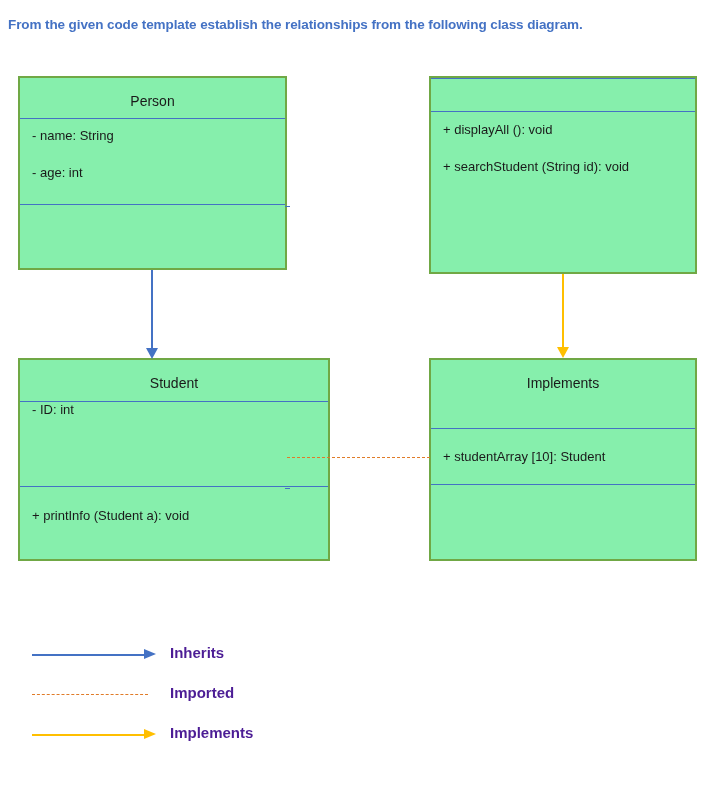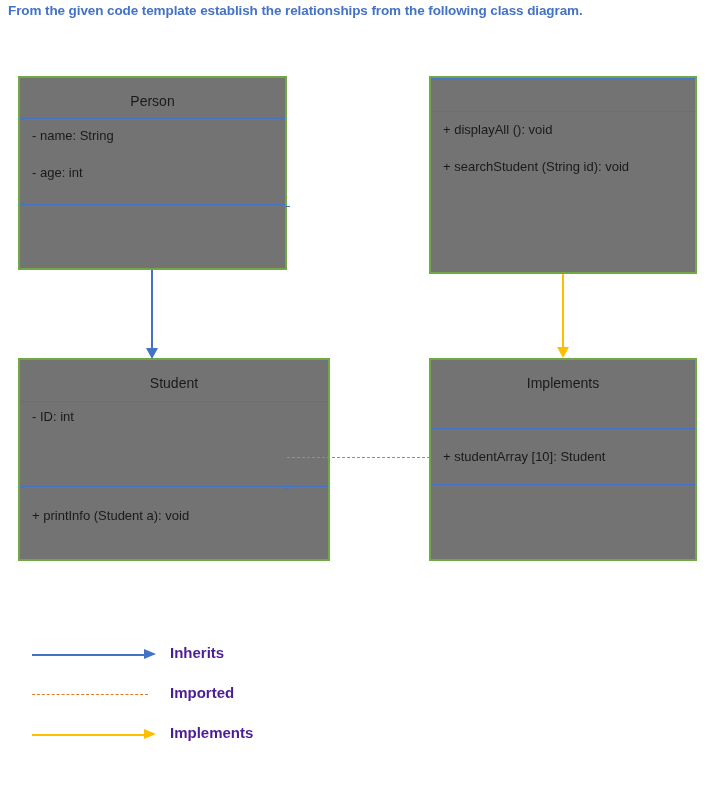--- a/index.html
+++ b/index.html
@@ -19,35 +19,35 @@
     position: absolute;
     left: 0; top: 0;
     width: 724px;
     height: 785px;
   }
 
   
   .heading {
     position: absolute;
     left: 8px;
-    top: 3px;
+    top: 17px;
     width: 700px;
     font-size: 13.5px;
     font-weight: bold;
     color: #4472C4;
     letter-spacing: -0.1px;
     white-space: nowrap;
   }
 
   
   .uml-box {
     position: absolute;
     box-sizing: border-box;
     border: 2px solid #70A845;
-    background: #737373;
+    background: #86efac;
   }
   .uml-section {
     position: relative;
     box-sizing: border-box;
   }
   .uml-section.divided {
     border-top: 1.5px solid #4472C4;
   }
   .uml-title {
     text-align: center;
@@ -159,21 +159,21 @@
     <div class="uml-section divided" style="height:93px; padding-top:10px;">
       <div class="uml-row" style="margin-bottom:21px;">+ displayAll (): void</div>
       <div class="uml-row">+ searchStudent (String id): void</div>
     </div>
   </div>
 
   <div class="uml-box" id="box-student" style="left:18px; top:358px; width:312px; height:203px;">
     <div class="uml-section uml-title" style="height:41px;">
       <span class="cls-name" style="margin-top:0;">Student</span>
     </div>
-    <div class="uml-section divided" style="height:85px; padding-top:7px;">
+    <div class="uml-section divided" style="height:85px; ">
       <div class="uml-row">- ID: int</div>
     </div>
     <div class="uml-section divided" style="height:73px; padding-top:21px;">
       <div class="uml-row">+ printInfo (Student a): void</div>
     </div>
   </div>
   <div class="divider-overrun" style="left:285px; top:487.5px; width:5px;"></div>
   <div class="divider-overrun" style="left:285px; top:400.5px; width:3px;"></div>
 
   <div class="uml-box" id="box-mainclass" style="left:429px; top:358px; width:268px; height:203px;">

